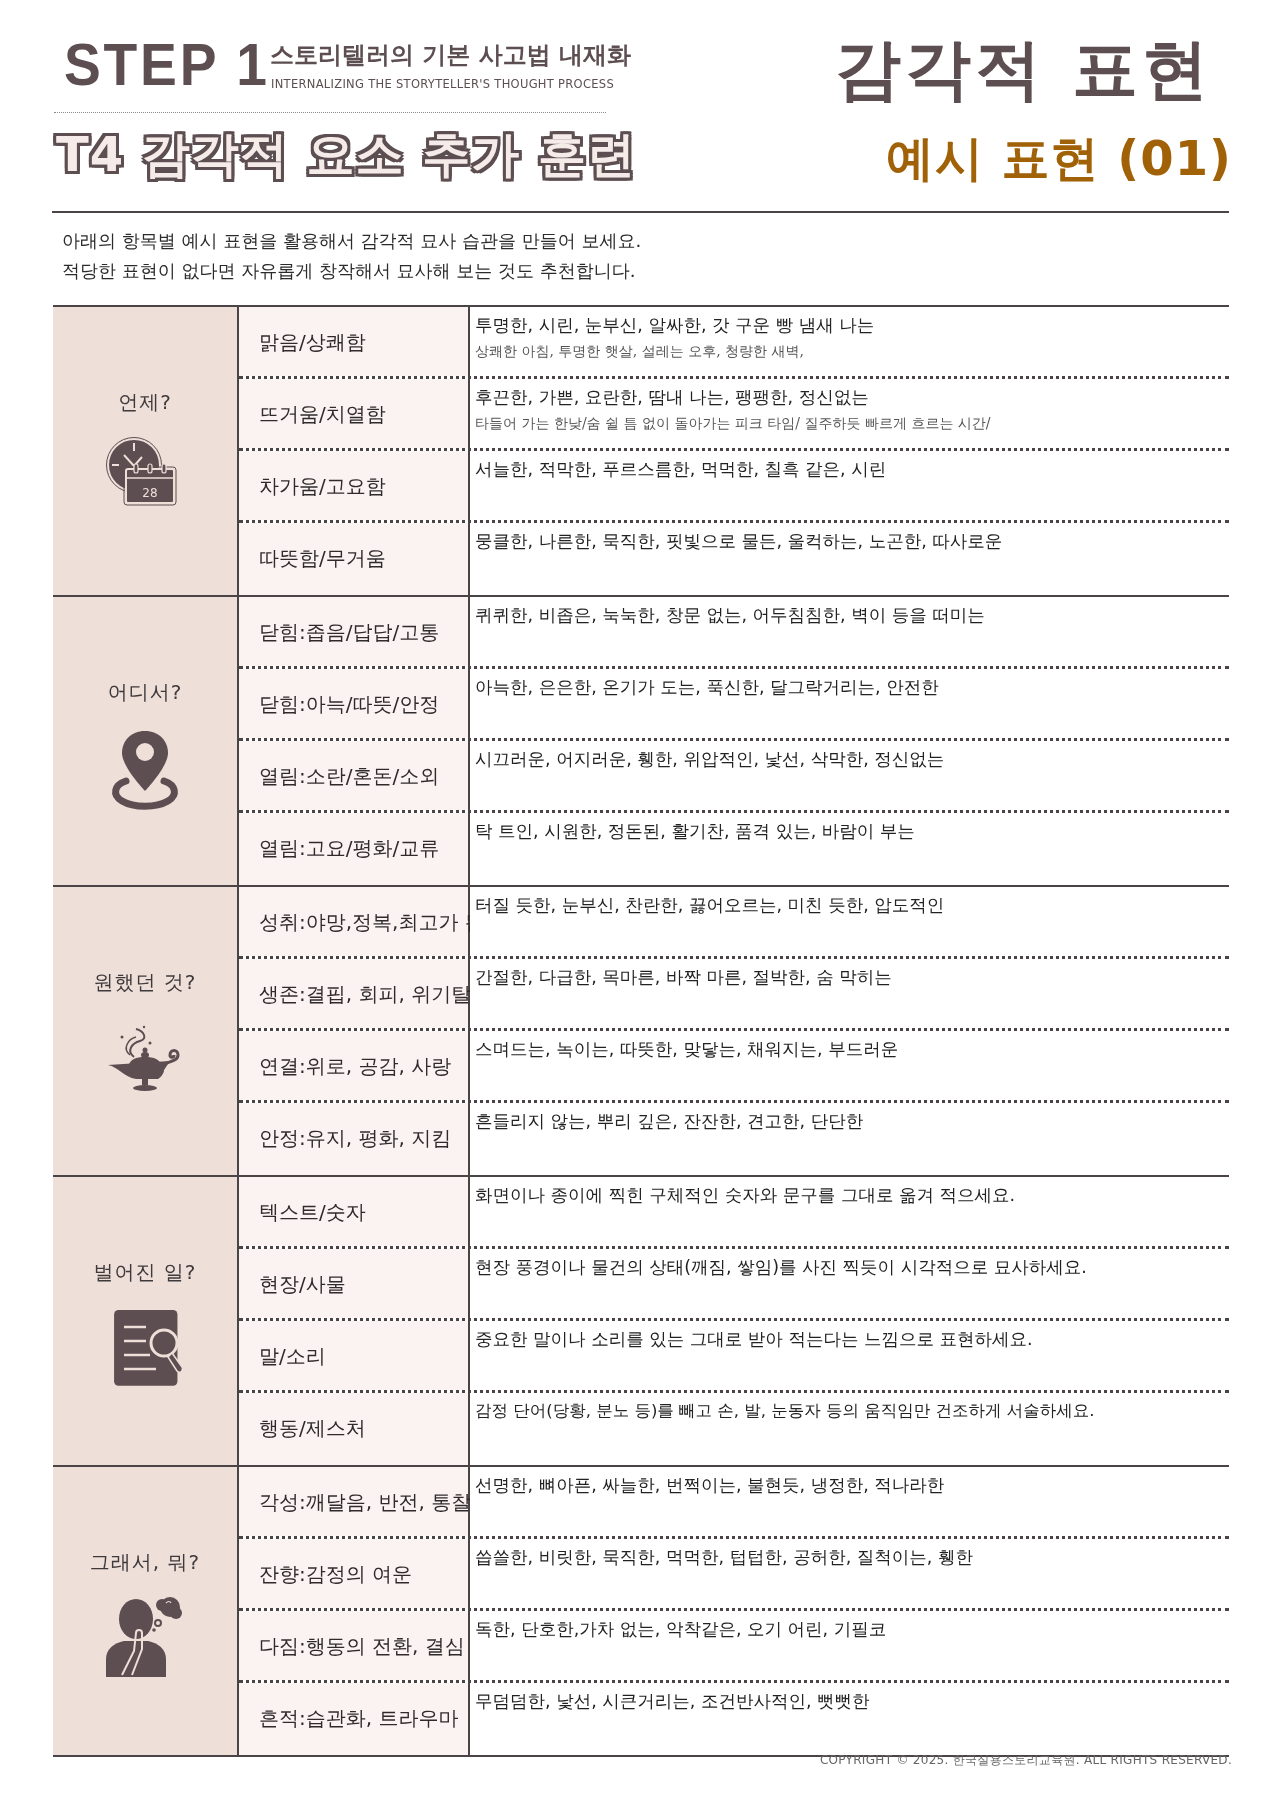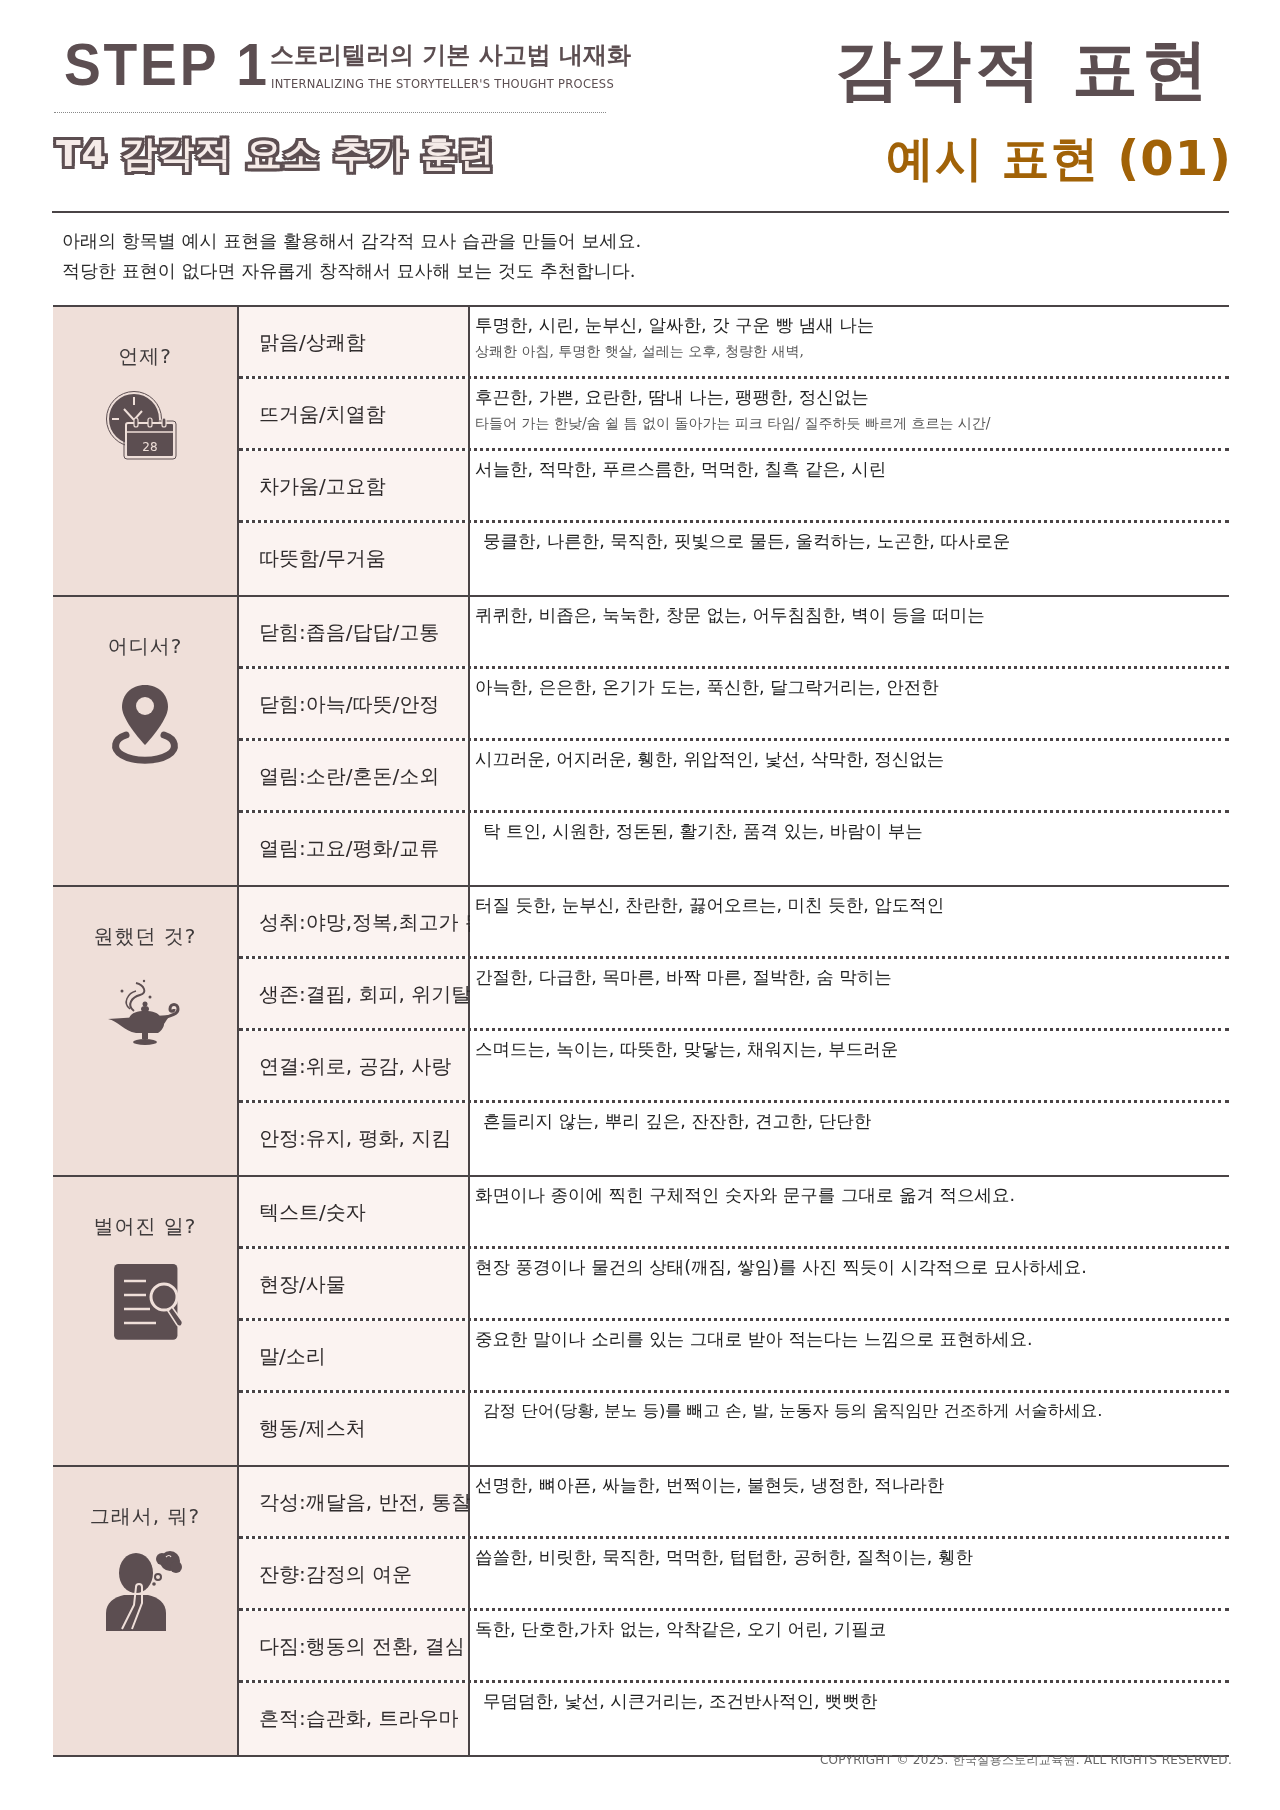--- a/index.html
+++ b/index.html
@@ -4,36 +4,36 @@
 <style>
   * { box-sizing: border-box; margin: 0; padding: 0; }
   html, body { width: 1280px; height: 1810px; background: #ffffff; overflow: hidden; }
   body { position: relative; font-family: "DejaVu Sans", "Liberation Sans", sans-serif; color: #2b2b2b; }
 
   .header { position: absolute; left: 0; top: 0; width: 1280px; height: 154px; }
   .step { position: absolute; left: 64px; top: 30px; font-family: "Liberation Sans", "DejaVu Sans", sans-serif; font-weight: bold; font-size: 60px; letter-spacing: 3px; color: #5c4e51; line-height: 70px; transform: scaleX(0.92); transform-origin: left center; }
   .step-sub-ko { position: absolute; left: 270px; top: 40px; font-size: 24px; font-weight: bold; color: #5c4e51; line-height: 30px; }
   .step-sub-en { position: absolute; left: 271px; top: 77px; font-size: 11.5px; color: #5c4e51; letter-spacing: 0.3px; line-height: 14px; }
   .dotted-rule { position: absolute; left: 54px; top: 112px; width: 552px; height: 0; border-top: 1px dotted #8a8a8a; }
-  .t4 { position: absolute; left: 56px; top: 132px; font-size: 36px; font-weight: bold; color: #f5ebe8; line-height: 44px; letter-spacing: 1px;
+  .t4 { position: absolute; left: 56px; top: 132px; font-size: 48px; font-weight: bold; color: #f5ebe8; line-height: 44px; letter-spacing: 1px;
         text-shadow: -3px -3px 0 #5c4e51, 3px -3px 0 #5c4e51, -3px 3px 0 #5c4e51, 3px 3px 0 #5c4e51, 0 -3px 0 #5c4e51, 0 3px 0 #5c4e51, -3px 0 0 #5c4e51, 3px 0 0 #5c4e51; }
   .title-main { position: absolute; right: 68px; top: 30px; font-size: 66px; font-weight: bold; color: #5c4e51; line-height: 80px; letter-spacing: 4px; }
   .title-sub { position: absolute; right: 48px; top: 128px; font-size: 48px; font-weight: bold; color: #a16207; line-height: 60px; letter-spacing: 1px; }
   .header-rule { position: absolute; left: 52px; top: 211px; width: 1177px; height: 0; border-top: 2px solid #4a4446; }
 
   .intro { position: absolute; left: 62px; top: 226px; font-family: "DejaVu Serif", "Liberation Serif", serif; font-size: 18px; line-height: 30px; color: #2b2b2b; }
 
   .table { position: absolute; left: 53px; top: 305px; width: 1176px; border-top: 2px solid #4a4446; }
   .group { display: flex; border-bottom: 2px solid #4a4446; height: 290px; }
-  .cat { width: 186px; background: #efdfd9; border-right: 2px solid #4a4446; display: flex; flex-direction: column; align-items: center; padding-top: 36px; }
+  .cat { width: 186px; background: #efdfd9; border-right: 2px solid #4a4446; display: flex; flex-direction: column; align-items: center; padding-top: 82px; }
   .cat-label { font-size: 20px; color: #3e3a3b; line-height: 26px; letter-spacing: 1px; }
   .cat-icon { margin-top: 18px; width: 90px; height: 90px; }
   .rows { flex: 1; display: flex; flex-direction: column; }
   .row { display: flex; height: 72.5px; border-bottom: 3px dotted #4a4446; }
-  .row:last-child { border-bottom: none; gap: 8px; }
+  .row:last-child { border-bottom: none; }
   .sub { width: 231px; background: #fbf3f1; border-right: 2px solid #4a4446; padding-left: 20px; padding-top: 22px; font-size: 20px; color: #2f2b2c; line-height: 26px; white-space: nowrap; }
   .ex { flex: 1; padding-left: 5px; padding-top: 6px; background: #ffffff; }
   .ex-main { font-size: 17.5px; color: #222; line-height: 24px; white-space: nowrap; }
   .ex-note { font-family: "DejaVu Serif", "Liberation Serif", serif; font-size: 14px; color: #555; line-height: 22px; margin-top: 3px; white-space: nowrap; }
 
   .copyright { position: absolute; right: 48px; top: 1752px; font-size: 12px; color: #666; letter-spacing: 0.3px; }
 </style>
 </head>
 <body>
 

